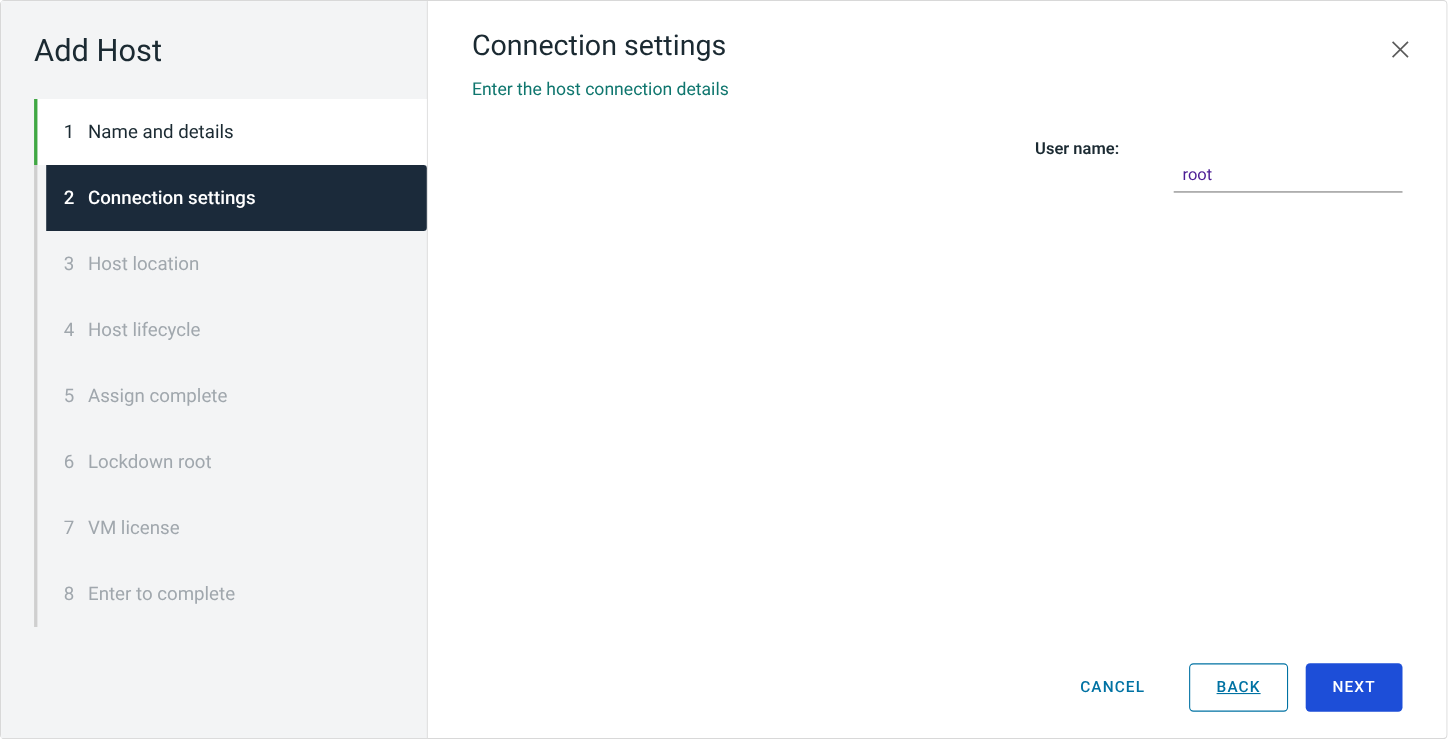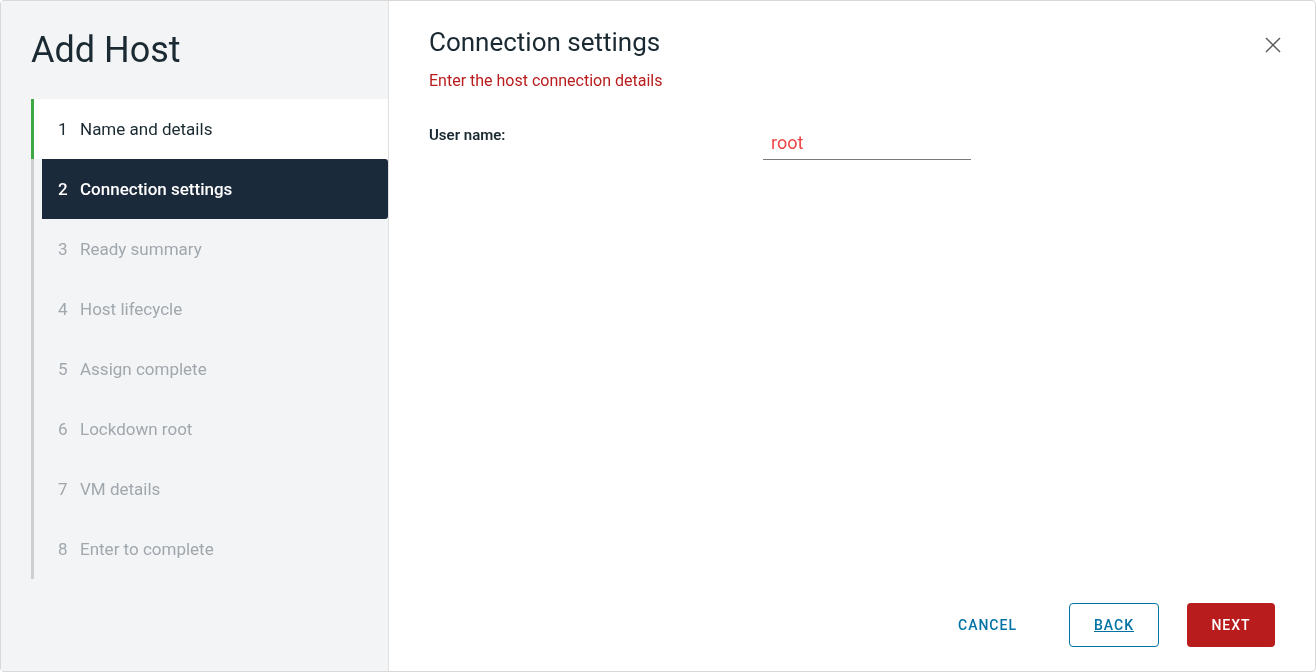--- a/index.html
+++ b/index.html
@@ -21,21 +21,21 @@
       border: 1px solid #d8d8d8;
       border-radius: 4px;
     }
     .sidebar {
       width: 388px;
       background: #f3f4f5;
       border-right: 1px solid #e0e0e0;
       padding: 28px 0 0 0;
     }
     .sidebar-title {
-      font-size: 36px;
+      font-size: 28px;
       font-weight: 400;
       color: #1b2a32;
       padding: 0 0 28px 30px;
     }
     .steps {
       list-style: none;
       border-left: 3px solid #cfcfcf;
       margin-left: 30px;
     }
     .step {
@@ -98,49 +98,50 @@
       color: #5a5a5a;
     }
     .main-title {
       font-size: 26px;
       font-weight: 400;
       color: #1b2a32;
       margin-bottom: 14px;
     }
     .main-subtitle {
       font-size: 16px;
-      color: #b91c1c;
+      color: #0f766e;
       margin-bottom: 36px;
     }
     .form-row {
       display: flex;
-      align-items: flex-start;
+      align-items: flex-end;
       margin-bottom: 34px;
+      flex-direction: column;
     }
     .form-label {
       width: 334px;
       font-size: 15px;
       font-weight: 600;
       color: #1b2a32;
     }
     .form-input {
       width: 208px;
       border: none;
       border-bottom: 1px solid #7a7a7a;
       padding: 6px 8px;
-      font-size: 18px;
-      color: #ef4444;
+      font-size: 15px;
+      color: #4c1d95;
       background: transparent;
       outline: none;
     }
     .footer {
       margin-top: auto;
       display: flex;
       justify-content: flex-end;
-      gap: 28px;
+      gap: 16px;
       align-items: center;
     }
     .btn {
       height: 44px;
       padding: 0 24px;
       font-size: 14px;
       font-weight: 500;
       letter-spacing: 1px;
       border-radius: 4px;
       cursor: pointer;
@@ -154,21 +155,21 @@
       color: #0072a3;
     }
     .btn-back {
       background: #ffffff;
       color: #0072a3;
       border: 1px solid #0072a3;
       min-width: 84px;
       text-decoration: underline;
     }
     .btn-next {
-      background: #b91c1c;
+      background: #1d4ed8;
       color: #ffffff;
       min-width: 88px;
       text-align: center;
     }
   </style>
 </head>
 <body>
 
 <div class="dialog">
   <div class="sidebar">
@@ -177,37 +178,37 @@
       <li class="step completed">
         <span class="step-num">1</span>
         <span>Name and details</span>
       </li>
       <li class="step active">
         <span class="step-num">2</span>
         <span>Connection settings</span>
       </li>
       <li class="step upcoming">
         <span class="step-num">3</span>
-        <span>Ready summary</span>
+        <span>Host location</span>
       </li>
       <li class="step upcoming">
         <span class="step-num">4</span>
         <span>Host lifecycle</span>
       </li>
       <li class="step upcoming">
         <span class="step-num">5</span>
         <span>Assign complete</span>
       </li>
       <li class="step upcoming">
         <span class="step-num">6</span>
         <span>Lockdown root</span>
       </li>
       <li class="step upcoming">
         <span class="step-num">7</span>
-        <span>VM details</span>
+        <span>VM license</span>
       </li>
       <li class="step upcoming">
         <span class="step-num">8</span>
         <span>Enter to complete</span>
       </li>
     </ul>
   </div>
 
   <div class="main">
     <div class="close-btn">

